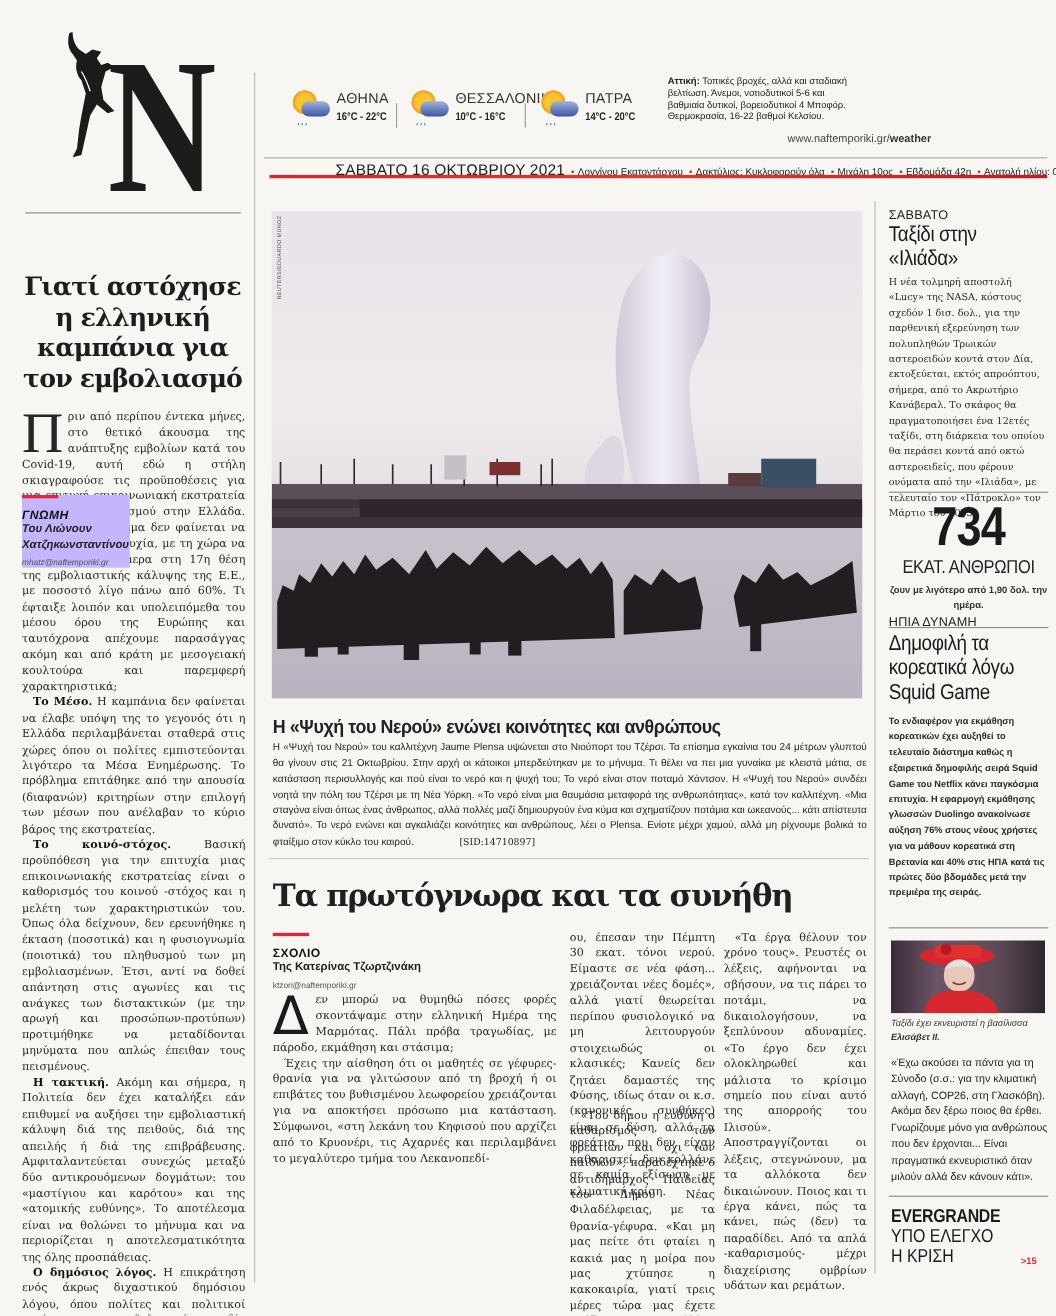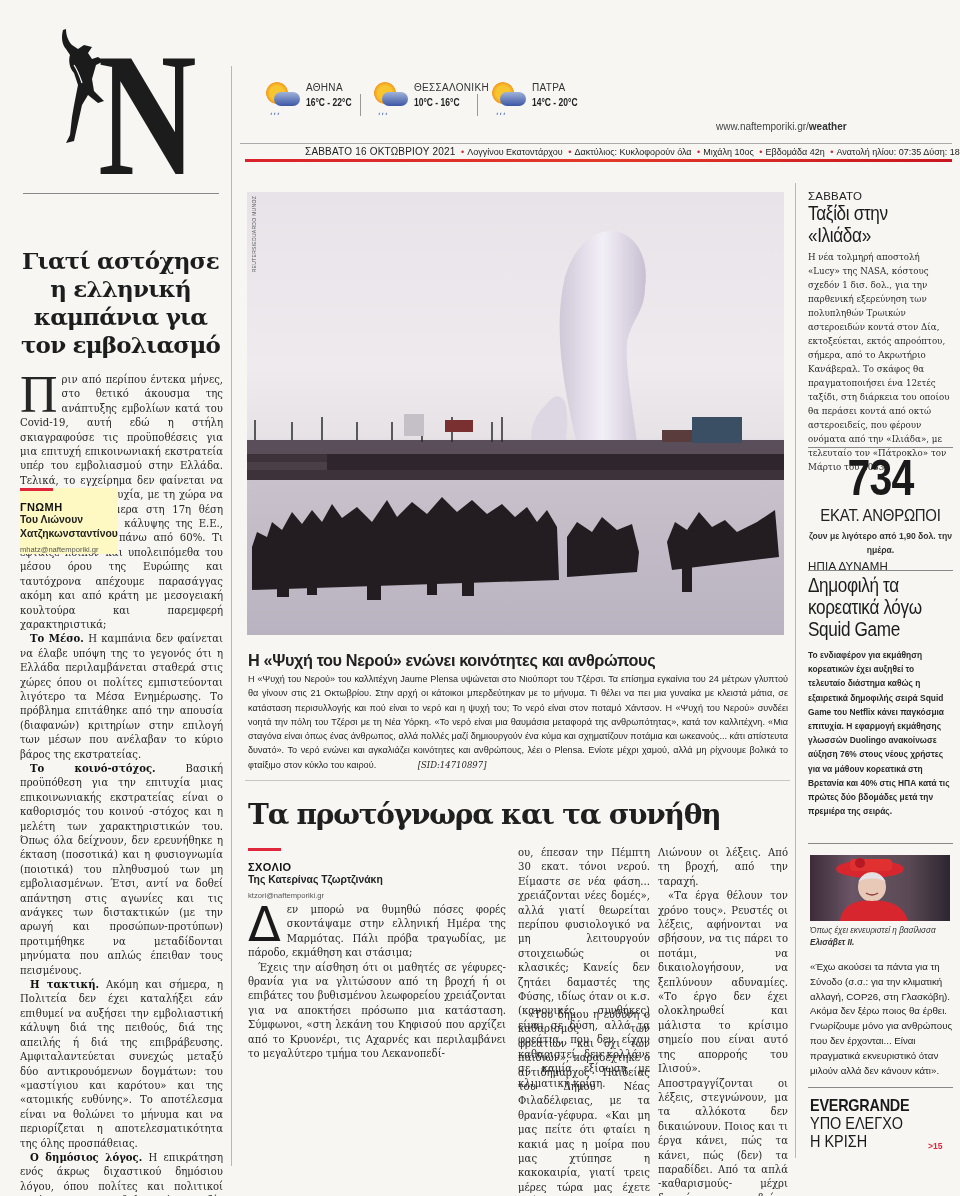--- a/index.html
+++ b/index.html
@@ -24,53 +24,53 @@
   
   #weather { position: absolute; left: 240px; top: 64px; width: 545px; height: 75px; }
   .city { position: absolute; top: 18px; display: flex; align-items: flex-start; }
   .wicon { width: 40px; height: 44px; position: relative; }
   .sun { position: absolute; left: 4px; top: 0; width: 22px; height: 22px; border-radius: 50%;
          background: radial-gradient(circle, #f7c530 45%, #f39a1f 70%, transparent 72%); }
   .cloud { position: absolute; left: 12px; top: 10px; width: 26px; height: 14px; border-radius: 8px;
            background: linear-gradient(#9fb3d8, #3d56a5); }
   .rain { position: absolute; left: 8px; top: 30px; font-size: 9px; color: #2d59b5; letter-spacing: 1px; }
   .city-text { margin-left: 4px; font-family: "Liberation Sans", sans-serif; }
-  .city-name { font-size: 10px; color: #333; letter-spacing: 0.3px; }
+  .city-name { font-size: 13px; color: #333; letter-spacing: 0.3px; }
   .city-temp { font-size: 10px; font-weight: bold; color: #222; margin-top: 4px; transform: scaleX(0.85); transform-origin: left; }
   .wsep { position: absolute; top: 30px; width: 1px; height: 22px; background: #999; }
 
   #forecast { position: absolute; left: 607px; top: 68px; width: 345px; display: flex; gap: 12px;
               font-family: "Liberation Sans", sans-serif; font-size: 8.6px; line-height: 10.8px; color: #222; }
   #forecast .fc { width: 166px; }
   #forecast b { font-weight: bold; }
   #weather-url { position: absolute; left: 716px; top: 121px; font-family: "Liberation Sans", sans-serif; font-size: 10px; color: #444; }
   #weather-url b { font-weight: bold; color: #333; }
 
   #dateline-rule { position: absolute; left: 240px; top: 143px; width: 712px; height: 1px; background: #aaa; }
   #dateline { position: absolute; left: 305px; top: 146px; font-family: "Liberation Sans", sans-serif; font-size: 9px; color: #222; white-space: nowrap; }
-  #dateline .d1 { font-size: 10px; letter-spacing: 0.2px; }
+  #dateline .d1 { font-size: 14px; letter-spacing: 0.2px; }
   #dateline .dot { color: #d4202a; margin: 0 3px; }
   #red-bar { position: absolute; left: 245px; top: 159px; width: 707px; height: 3px; background: linear-gradient(90deg,#d9232b,#e23a2a,#c9151f); }
 
   
   #op-title {
     position: absolute; left: 18px; top: 247px; width: 205px; text-align: center;
     font-family: "DejaVu Serif", serif; font-size: 23px; line-height: 28px; color: #1d1d1d; letter-spacing: -0.8px;
   }
   .body-text { font-family: "DejaVu Serif", serif; font-size: 10.1px; line-height: 14.4px; color: #262626; text-align: justify; hyphens: auto; }
   #op-body { position: absolute; left: 20px; top: 373px; width: 203px; }
   #op-body .dropcap { float: left; font-size: 52px; line-height: 44px; margin: 0 4px -2px 0; font-family: "Liberation Serif", serif; }
   .red-tag { width: 33px; height: 3px; background: #e0263a; margin-bottom: 10px; }
   .byline-kicker { font-family: "Liberation Sans", sans-serif; font-weight: bold; font-size: 11px; color: #111; letter-spacing: 0.4px; }
   .byline-name { font-family: "Liberation Sans", sans-serif; font-size: 10.4px; line-height: 14px; color: #222; font-weight: bold; }
   .byline-email { font-family: "Liberation Sans", sans-serif; font-size: 7.6px; color: #555; margin-top: 4px; }
   .body-text p { text-indent: 10px; }
   .body-text p.noind { text-indent: 0; }
   .body-text strong { font-weight: bold; color: #111; }
-  .sid { font-style: italic; font-size: 8.5px; padding-left: 39px; }
+  .sid { font-size: 8.5px; padding-left: 39px; }
 
   
   #photo {
     position: absolute; left: 247px; top: 192px; width: 537px; height: 443px; overflow: hidden;
     background: linear-gradient(180deg, #e7e3e8 0%, #eeeaee 40%, #e6e2e6 55%, #d7d2d8 60%);
   }
   #photo-credit { position: absolute; left: 251px; top: 196px; font-family: "Liberation Sans", sans-serif; font-size: 5px; color: #555; writing-mode: vertical-rl; transform: rotate(180deg); letter-spacing: 0.3px; }
 
   #photo-headline { position: absolute; left: 248px; top: 650px; font-family: "Liberation Sans", sans-serif; font-weight: bold; font-size: 17.3px; color: #222; letter-spacing: -0.4px; transform: scaleX(0.94); transform-origin: left; white-space: nowrap; }
   #photo-caption { position: absolute; left: 248px; top: 672px; width: 540px; font-family: "Liberation Sans", sans-serif; font-size: 9.1px; line-height: 14.3px; color: #262626; text-align: justify; }
@@ -151,20 +151,21 @@
         <div class="rain">ʹʹʹ</div>
       </div>
     <div class="city-text">
         <div class="city-name">ΠΑΤΡΑ</div>
         <div class="city-temp">14°C - 20°C</div>
       </div>
   </div>
 </div>
 
 <div id="forecast">
+  <div class="fc"><b>Αττική:</b> <span>Τοπικές βροχές, αλλά και σταδιακή βελτίωση. Άνεμοι, νοτιοδυτικοί 5-6 και βαθμιαία δυτικοί, βορειοδυτικοί 4 Μποφόρ. Θερμοκρασία, 16-22 βαθμοί Κελσίου.</span></div>
 </div>
 <div id="weather-url"><span>www.naftemporiki.gr/</span><b>weather</b></div>
 
 <div id="dateline-rule"></div>
 <div id="dateline">
   <span class="d1">ΣΑΒΒΑΤΟ 16 ΟΚΤΩΒΡΙΟΥ 2021</span>
   <span class="dot">•</span><span>Λογγίνου Εκατοντάρχου</span>
   <span class="dot">•</span><span>Δακτύλιος: Κυκλοφορούν όλα</span>
   <span class="dot">•</span><span>Μιχάλη 10ος</span>
   <span class="dot">•</span><span>Εβδομάδα 42η</span>
@@ -173,21 +174,21 @@
 <div id="red-bar"></div>
 
 <h1 id="op-title">Γιατί αστόχησε η ελληνική καμπάνια για τον εμβολιασμό</h1>
 <div id="op-body" class="body-text">
   <p class="noind"><span class="dropcap">Π</span><span id="op-lead">ριν από περίπου έντεκα μήνες, στο θετικό άκουσμα της ανάπτυξης εμβολίων κατά του Covid-19, αυτή εδώ η στήλη σκιαγραφούσε τις προϋποθέσεις για μια επιτυχή επικοινωνιακή εκστρατεία υπέρ του εμβολιασμού στην Ελλάδα. Τελικά, το εγχείρημα δεν φαίνεται να στέφθηκε από επιτυχία, με τη χώρα να κατατάσσεται σήμερα στη 17η θέση της εμβολιαστικής κάλυψης της Ε.Ε., με ποσοστό λίγο πάνω από 60%. Τι έφταιξε λοιπόν και υπολειπόμεθα του μέσου όρου της Ευρώπης και ταυτόχρονα απέχουμε παρασάγγας ακόμη και από κράτη με μεσογειακή κουλτούρα και παρεμφερή χαρακτηριστικά;</span></p>
   <p><strong>Το Μέσο.</strong><span> Η καμπάνια δεν φαίνεται να έλαβε υπόψη της το γεγονός ότι η Ελλάδα περιλαμβάνεται σταθερά στις χώρες όπου οι πολίτες εμπιστεύονται λιγότερο τα Μέσα Ενημέρωσης. Το πρόβλημα επιτάθηκε από την απουσία (διαφανών) κριτηρίων στην επιλογή των μέσων που ανέλαβαν το κύριο βάρος της εκστρατείας.</span></p>
   <p><strong>Το κοινό-στόχος.</strong><span> Βασική προϋπόθεση για την επιτυχία μιας επικοινωνιακής εκστρατείας είναι ο καθορισμός του κοινού -στόχος και η μελέτη των χαρακτηριστικών του. Όπως όλα δείχνουν, δεν ερευνήθηκε η έκταση (ποσοτικά) και η φυσιογνωμία (ποιοτικά) του πληθυσμού των μη εμβολιασμένων. Έτσι, αντί να δοθεί απάντηση στις αγωνίες και τις ανάγκες των διστακτικών (με την αρωγή και προσώπων-προτύπων) προτιμήθηκε να μεταδίδονται μηνύματα που απλώς έπειθαν τους πεισμένους.</span></p>
   <p><strong>Η τακτική.</strong><span> Ακόμη και σήμερα, η Πολιτεία δεν έχει καταλήξει εάν επιθυμεί να αυξήσει την εμβολιαστική κάλυψη διά της πειθούς, διά της απειλής ή διά της επιβράβευσης. Αμφιταλαντεύεται συνεχώς μεταξύ δύο αντικρουόμενων δογμάτων: του «μαστίγιου και καρότου» και της «ατομικής ευθύνης». Το αποτέλεσμα είναι να θολώνει το μήνυμα και να περιορίζεται η αποτελεσματικότητα της όλης προσπάθειας.</span></p>
   <p><strong>Ο δημόσιος λόγος.</strong><span> Η επικράτηση ενός άκρως διχαστικού δημόσιου λόγου, όπου πολίτες και πολιτικοί μετέτρεψαν τον εμβολιασμό σε πεδίο μάχης. Τα οφέλη της άσκησης κοινωνικής πίεσης για εμβολιασμό μετριάστηκαν (αν δεν αντισταθμίστηκαν) από την πρόκληση αντίρροπων δυνάμεων σε πολίτες που αισθάνθηκαν ότι στοχοποιούνται. Τελικά, η ρητορική μίσους που παρουσιάζει εκατομμύρια Έλληνες ως «ψέκες» όχι μόνο δεν αντιμετώπισε, αλλά επέτεινε το πρόβλημα.</span> </p>
 </div>
-<div id="op-byline" style="position:absolute;left:20px;top:488px;width:98px;background:#fef9c3;height:66px;">
+<div id="op-byline" style="position:absolute;left:20px;top:450px;width:98px;background:#c4b5fd;height:66px;font-style:italic;">
   <div class="red-tag"></div>
   <div class="byline-kicker">ΓΝΩΜΗ</div>
   <div class="byline-name">Του Λιώνουν</div>
   <div class="byline-name">Χατζηκωνσταντίνου</div>
   <div class="byline-email">mhatz@naftemporiki.gr</div>
 </div>
 
 <div id="photo">
   <svg width="537" height="443" viewBox="0 0 537 443">
     <defs>
@@ -607,21 +608,20 @@
 
 <div class="body-text" style="position:absolute;left:383px;top:846px;width:0;"></div>
 
 <div class="body-text" style="position:absolute;left:383px;top:846px;width:0;"></div>
 
 <div class="body-text" style="position:absolute;left:518px;top:846px;width:132px;">
   <p class="noind"><span>ου, έπεσαν την Πέμπτη 30 εκατ. τόνοι νερού. Είμαστε σε νέα φάση... χρειάζονται νέες δομές», αλλά γιατί θεωρείται περίπου φυσιολογικό να μη λειτουργούν στοιχειωδώς οι κλασικές; Κανείς δεν ζητάει δαμαστές της Φύσης, ιδίως όταν οι κ.σ. (κανονικές συνθήκες) είναι σε δύση, αλλά τα φρεάτια, που δεν είχαν καθαριστεί, δεν κολλάνε σε καμία εξίσωση με κλιματική κρίση.</span></p>
 </div>
 
 <div class="body-text" style="position:absolute;left:658px;top:846px;width:130px;">
-  <p class="noind"><span>Λιώνουν οι λέξεις. Από τη βροχή, από την ταραχή.</span></p>
   <p><span>«Τα έργα θέλουν τον χρόνο τους». Ρευστές οι λέξεις, αφήνονται να σβήσουν, να τις πάρει το ποτάμι, να δικαιολογήσουν, να ξεπλύνουν αδυναμίες. «Το έργο δεν έχει ολοκληρωθεί και μάλιστα το κρίσιμο σημείο που είναι αυτό της απορροής του Ιλισού». Αποστραγγίζονται οι λέξεις, στεγνώνουν, μα τα αλλόκοτα δεν δικαιώνουν. Ποιος και τι έργα κάνει, πώς τα κάνει, πώς (δεν) τα παραδίδει. Από τα απλά -καθαρισμούς- μέχρι διαχείρισης ομβρίων υδάτων και ρεμάτων.</span></p>
 
 </div>
 
 <div class="body-text" style="position:absolute;left:518px;top:1008px;width:132px;">
   <p><span>«Του δήμου η ευθύνη ο καθαρισμός των φρεατίων και όχι των παιδιών», παραδέχτηκε ο αντιδήμαρχος Παιδείας του Δήμου Νέας Φιλαδέλφειας, με τα θρανία-γέφυρα. «Και μη μας πείτε ότι φταίει η κακιά μας η μοίρα που μας χτύπησε η κακοκαιρία, γιατί τρεις μέρες τώρα μας έχετε πρήξει με τον "Μπάλλο" που έρχεται. Μη μας πείτε ότι φταίει η κακιά μας η μοίρα που οι μαθητές του 1ου ΓΕΛ εδώ και 10 χρόνια κάνουν μάθημα σε κοντέινερ», ξεσπούν οι μαθητές.</span></p>
 </div>
 
 <div id="right-vline"></div>
 
@@ -650,21 +650,21 @@
   <svg width="140" height="66" viewBox="0 0 140 66">
     <ellipse cx="60" cy="14" rx="34" ry="9" fill="#d8262e"></ellipse>
     <rect x="40" y="4" width="42" height="12" rx="4" fill="#e03030"></rect>
     <circle cx="50" cy="8" r="5" fill="#b51a24"></circle>
     <ellipse cx="62" cy="32" rx="14" ry="15" fill="#e8c9b8"></ellipse>
     <path d="M48 28 C50 22,74 22,76 28 C74 22,70 18,62 18 C54 18,50 22,48 28 Z" fill="#e5e2e6"></path>
     <path d="M30 66 C32 50,46 44,62 46 C78 44,94 50,98 66 Z" fill="#d8262e"></path>
     <path d="M56 38 Q62 42 68 38" stroke="#8a3a3a" stroke-width="1.5" fill="none"></path>
   </svg>
 </div>
-<div id="queen-caption"><span>Όπως έχει εκνευριστεί η βασίλισσα </span><b>Ελισάβετ ΙΙ.</b></div>
+<div id="queen-caption"><span>Ταξίδι έχει εκνευριστεί η βασίλισσα </span><b>Ελισάβετ ΙΙ.</b></div>
 <div id="queen-quote">«Έχω ακούσει τα πάντα για τη Σύνοδο (σ.σ.: για την κλιματική αλλαγή, COP26, στη Γλασκόβη). Ακόμα δεν ξέρω ποιος θα έρθει. Γνωρίζουμε μόνο για ανθρώπους που δεν έρχονται... Είναι πραγματικά εκνευριστικό όταν μιλούν αλλά δεν κάνουν κάτι».</div>
 <div class="rail-rule" style="top:1087px"></div>
 
 <div id="evergrande">
   <div class="e1">EVERGRANDE</div>
   <div class="e2">ΥΠΟ ΕΛΕΓΧΟ</div>
   <div class="e2">Η ΚΡΙΣΗ</div>
 </div>
 <div id="page-ref">&gt;15</div>
 

